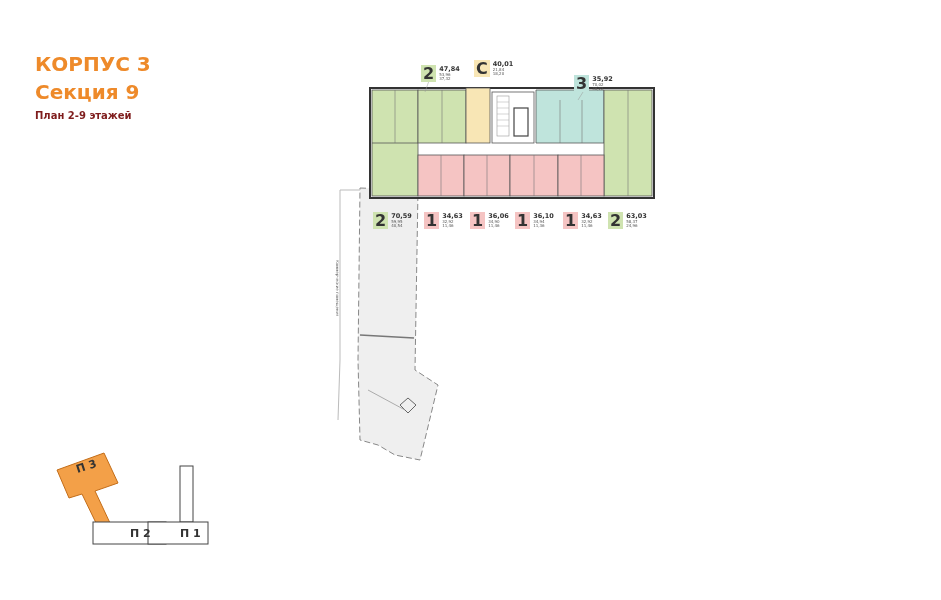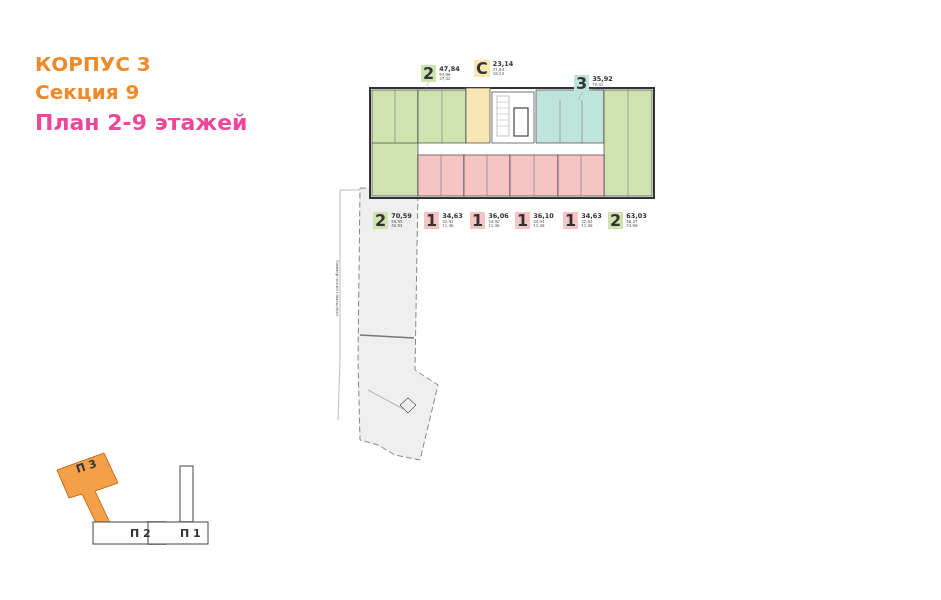--- a/index.html
+++ b/index.html
@@ -1,20 +1,20 @@
 <!DOCTYPE html>
 <html><head>
 <meta charset="utf-8">
 <style>
   html,body{margin:0;padding:0;background:#fff;}
   body{width:941px;height:600px;position:relative;overflow:hidden;font-family:"DejaVu Sans",sans-serif;}
   .title{position:absolute;left:26px;font-weight:bold;margin-left:9px;}
   .t1{top:52px;font-size:20px;color:#ee8a2a;}
   .t2{top:80px;font-size:20px;color:#ee8a2a;}
-  .t3{top:110px;font-size:22px;color:#ec4899;}
+  .t3{top:110px;font-size:10px;color:#7f1d1d;}
   .lbl{position:absolute;display:flex;align-items:center;}
   .lbl .rooms{font-size:16px;font-weight:bold;color:#333;padding:0 2px;line-height:17px;margin-right:3px;}
   .lbl .areas{display:flex;flex-direction:column;line-height:5px;}
   .lbl .main{font-size:6.5px;font-weight:bold;color:#333;line-height:7px;}
   .lbl .sub{font-size:4px;color:#555;line-height:4.5px;}
   .g .rooms{background:#cfe3b0;}
   .p .rooms{background:#f5c4c3;}
   .t .rooms{background:#bfe4dc;}
   .y .rooms{background:#f8e6b5;}
   svg{position:absolute;left:0;top:0;}
@@ -117,21 +117,21 @@
   <span class="rooms">2</span>
   <span class="areas">
       <span class="main">47,84</span>
       <span class="sub">53,96</span>
       <span class="sub">37,32</span>
     </span>
 </div>
 <div class="lbl y" style="left:474px;top:60px">
   <span class="rooms">С</span>
   <span class="areas">
-      <span class="main">23,14</span>
+      <span class="main">40,01</span>
       <span class="sub">21,84</span>
       <span class="sub">18,20</span>
     </span>
 </div>
 <div class="lbl t" style="left:574px;top:75px">
   <span class="rooms">3</span>
   <span class="areas">
       <span class="main">35,92</span>
       <span class="sub">70,02</span>
       <span class="sub">36,22</span>

